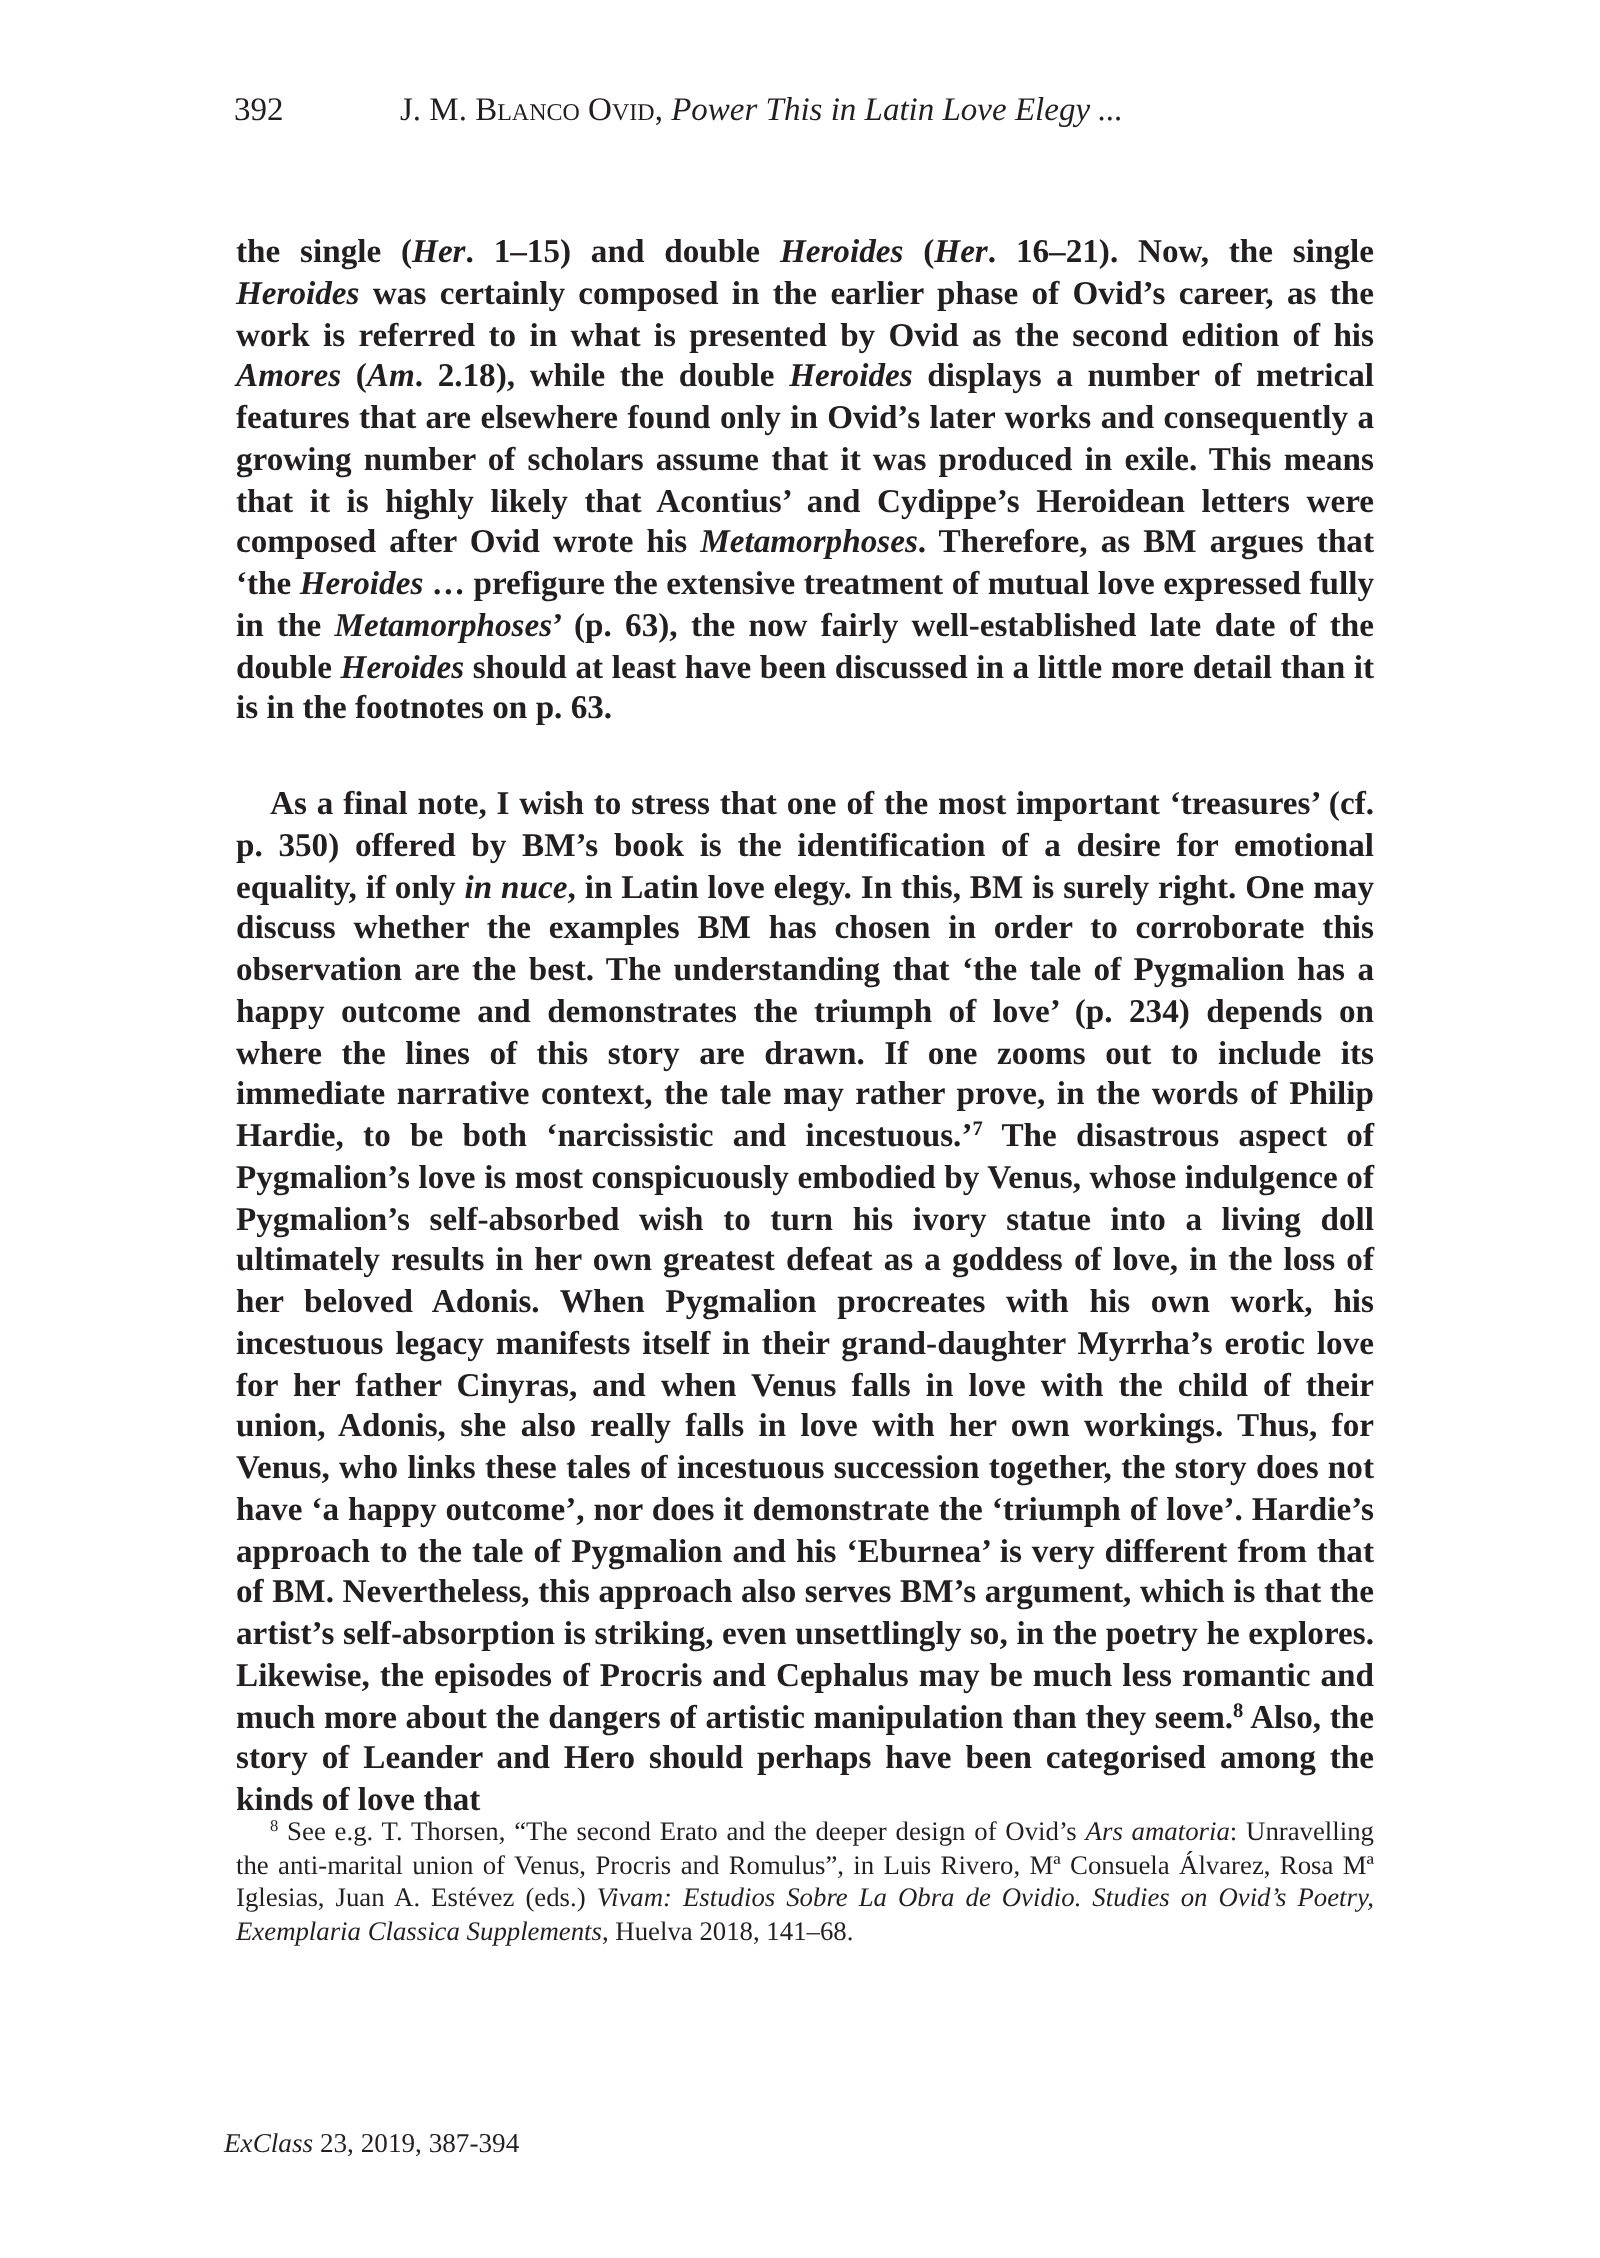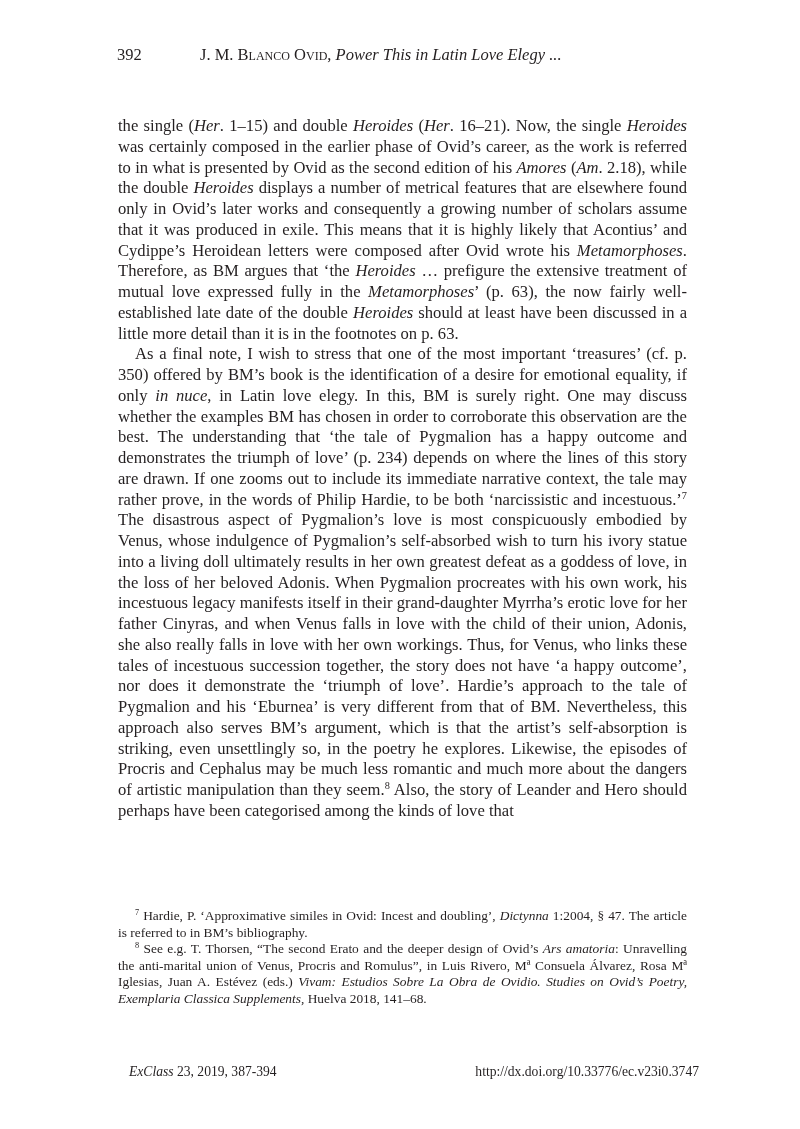--- a/index.html
+++ b/index.html
@@ -33,26 +33,28 @@
     }
     .body-text {
       position: absolute;
       top: 116px;
       left: 118px;
       width: 569px;
       font-size: 16.6px;
       line-height: 20.75px;
       text-align: justify;
       hyphens: none;
+      font-weight: bold;
     }
     .body-text p {
       margin: 0;
     }
     .body-text p.indent {
       text-indent: 17px;
+      margin-top: 27px;
     }
     .footnotes {
       position: absolute;
       top: 908px;
       left: 118px;
       width: 569px;
       font-size: 13.4px;
       line-height: 16.6px;
       text-align: justify;
     }
@@ -61,21 +63,21 @@
       text-indent: 17px;
     }
     sup {
       font-size: 0.62em;
       line-height: 0;
       vertical-align: 0.55em;
     }
     .footer {
       position: absolute;
       top: 1063px;
-      left: 129px;
+      left: 112px;
       width: 570px;
       font-size: 13.6px;
       line-height: 18px;
       display: flex;
       justify-content: space-between;
     }
     i { font-style: italic; }
   </style>
 </head>
 <body>
@@ -83,20 +85,18 @@
 <div class="running-head">
   <span class="page-num">392</span><span>J. M. </span><span class="smallcaps">Blanco Ovid</span><span>, </span><i>Power This in Latin Love Elegy ...</i>
 </div>
 
 <div class="body-text">
   <p><span>the single (</span><i>Her</i><span>. 1–15) and double </span><i>Heroides</i><span> (</span><i>Her</i><span>. 16–21). Now, the single </span><i>Heroides</i><span> was certainly composed in the earlier phase of Ovid’s career, as the work is referred to in what is presented by Ovid as the second edition of his </span><i>Amores</i><span> (</span><i>Am</i><span>. 2.18), while the double </span><i>Heroides</i><span> displays a number of metrical features that are elsewhere found only in Ovid’s later works and consequently a growing number of scholars assume that it was produced in exile. This means that it is highly likely that Acontius’ and Cydippe’s Heroidean letters were composed after Ovid wrote his </span><i>Metamorphoses</i><span>. Therefore, as BM argues that ‘the </span><i>Heroides</i><span> … prefigure the extensive treatment of mutual love expressed fully in the </span><i>Metamorphoses</i><span>’ (p. 63), the now fairly well-established late date of the double </span><i>Heroides</i><span> should at least have been discussed in a little more detail than it is in the footnotes on p. 63.</span></p>
   <p class="indent"><span>As a final note, I wish to stress that one of the most important ‘treasures’ (cf. p. 350) offered by BM’s book is the identification of a desire for emotional equality, if only </span><i>in nuce</i><span>, in Latin love elegy. In this, BM is surely right. One may discuss whether the examples BM has chosen in order to corroborate this observation are the best. The understanding that ‘the tale of Pygmalion has a happy outcome and demonstrates the triumph of love’ (p. 234) depends on where the lines of this story are drawn. If one zooms out to include its immediate narrative context, the tale may rather prove, in the words of Philip Hardie, to be both ‘narcissistic and incestuous.’</span><sup>7</sup><span> The disastrous aspect of Pygmalion’s love is most conspicuously embodied by Venus, whose indulgence of Pygmalion’s self-absorbed wish to turn his ivory statue into a living doll ultimately results in her own greatest defeat as a goddess of love, in the loss of her beloved Adonis. When Pygmalion procreates with his own work, his incestuous legacy manifests itself in their grand-daughter Myrrha’s erotic love for her father Cinyras, and when Venus falls in love with the child of their union, Adonis, she also really falls in love with her own workings. Thus, for Venus, who links these tales of incestuous succession together, the story does not have ‘a happy outcome’, nor does it demonstrate the ‘triumph of love’. Hardie’s approach to the tale of Pygmalion and his ‘Eburnea’ is very different from that of BM. Nevertheless, this approach also serves BM’s argument, which is that the artist’s self-absorption is striking, even unsettlingly so, in the poetry he explores. Likewise, the episodes of Procris and Cephalus may be much less romantic and much more about the dangers of artistic manipulation than they seem.</span><sup>8</sup><span> Also, the story of Leander and Hero should perhaps have been categorised among the kinds of love that</span></p>
 </div>
 
 <div class="footnotes">
-  <p><sup>7</sup><span> Hardie, P. ‘Approximative similes in Ovid: Incest and doubling’, </span><i>Dictynna</i><span> 1:2004, § 47. The article is referred to in BM’s bibliography.</span></p>
   <p><sup>8</sup><span> See e.g. T. Thorsen, “The second Erato and the deeper design of Ovid’s </span><i>Ars amatoria</i><span>: Unravelling the anti-marital union of Venus, Procris and Romulus”, in Luis Rivero, Mª Consuela Álvarez, Rosa Mª Iglesias, Juan A. Estévez (eds.) </span><i>Vivam: Estudios Sobre La Obra de Ovidio. Studies on Ovid’s Poetry, Exemplaria Classica Supplements</i><span>, Huelva 2018, 141–68.</span></p>
 </div>
 
 <div class="footer">
   <span><i>ExClass</i><span> 23, 2019, 387-394</span></span>
-  <span>http://dx.doi.org/10.33776/ec.v23i0.3747</span>
 </div>
 
 </body></html>

